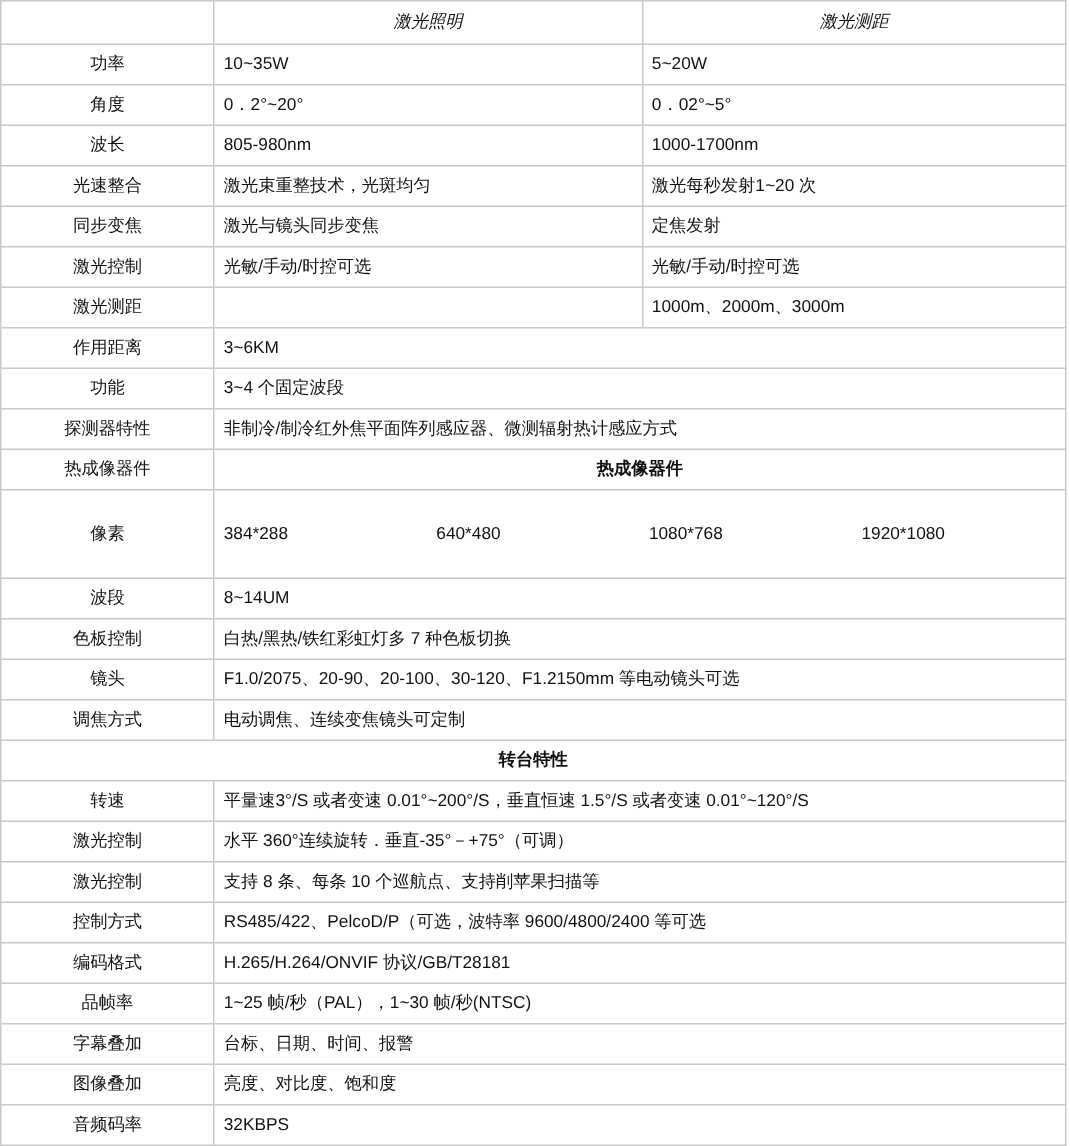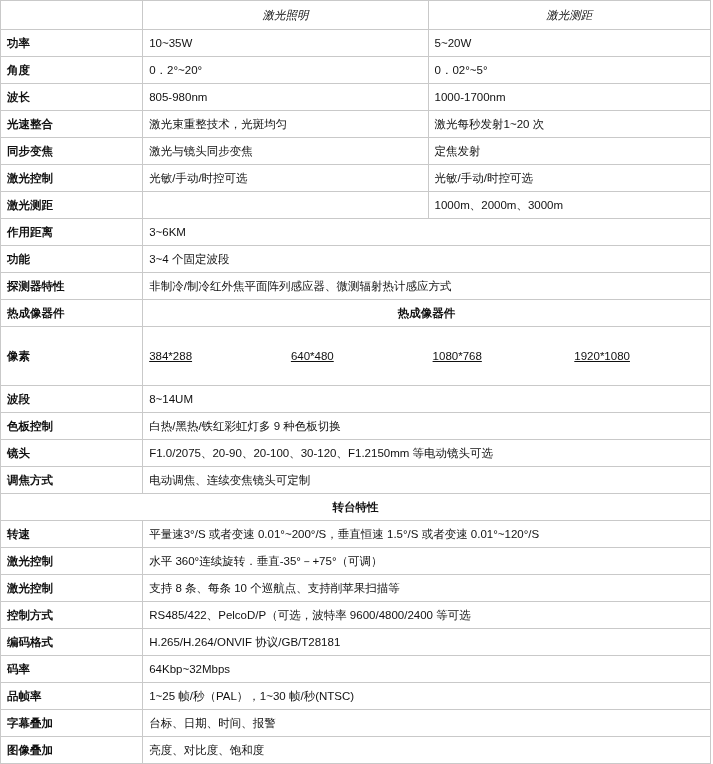--- a/index.html
+++ b/index.html
@@ -24,41 +24,41 @@
   .spec-table td {
     border: 1px solid #c9c9c9;
     padding: 4px 6px;
     vertical-align: middle;
     line-height: 1.25;
     word-break: break-all;
     height: 18px;
   }
   .label {
     width: 142px;
-    font-weight: bold;
+    font-weight: normal;
     white-space: nowrap;
+    text-align: center;
   }
   .center {
     text-align: center;
   }
   .bold {
     font-weight: bold;
   }
   .img-row td {
     padding: 0;
   }
   .img-row .inner {
     display: flex;
     width: 100%;
   }
   .img-row .inner span {
     flex: 1 1 0;
     padding: 4px 6px;
     box-sizing: border-box;
-    text-decoration: underline;
   }
   .first-row td {
     height: 20px;
     font-style: italic;
   }
 </style>
 </head>
 <body>
 
 <table class="spec-table">
@@ -139,21 +139,21 @@
         </div>
       </td>
     </tr>
 
     <tr>
       <td class="label">波段</td>
       <td colspan="2">8~14UM</td>
     </tr>
     <tr>
       <td class="label">色板控制</td>
-      <td colspan="2">白热/黑热/铁红彩虹灯多 9 种色板切换</td>
+      <td colspan="2">白热/黑热/铁红彩虹灯多 7 种色板切换</td>
     </tr>
     <tr>
       <td class="label">镜头</td>
       <td colspan="2">F1.0/2075、20-90、20-100、30-120、F1.2150mm  等电动镜头可选</td>
     </tr>
     <tr>
       <td class="label">调焦方式</td>
       <td colspan="2">电动调焦、连续变焦镜头可定制</td>
     </tr>
 
@@ -175,24 +175,20 @@
     </tr>
     <tr>
       <td class="label">控制方式</td>
       <td colspan="2">RS485/422、PelcoD/P（可选，波特率 9600/4800/2400 等可选</td>
     </tr>
     <tr>
       <td class="label">编码格式</td>
       <td colspan="2">H.265/H.264/ONVIF 协议/GB/T28181</td>
     </tr>
     <tr>
-      <td class="label">码率</td>
-      <td colspan="2">64Kbp~32Mbps</td>
-    </tr>
-    <tr>
       <td class="label">品帧率</td>
       <td colspan="2">1~25 帧/秒（PAL），1~30 帧/秒(NTSC)</td>
     </tr>
     <tr>
       <td class="label">字幕叠加</td>
       <td colspan="2">台标、日期、时间、报警</td>
     </tr>
     <tr>
       <td class="label">图像叠加</td>
       <td colspan="2">亮度、对比度、饱和度</td>

